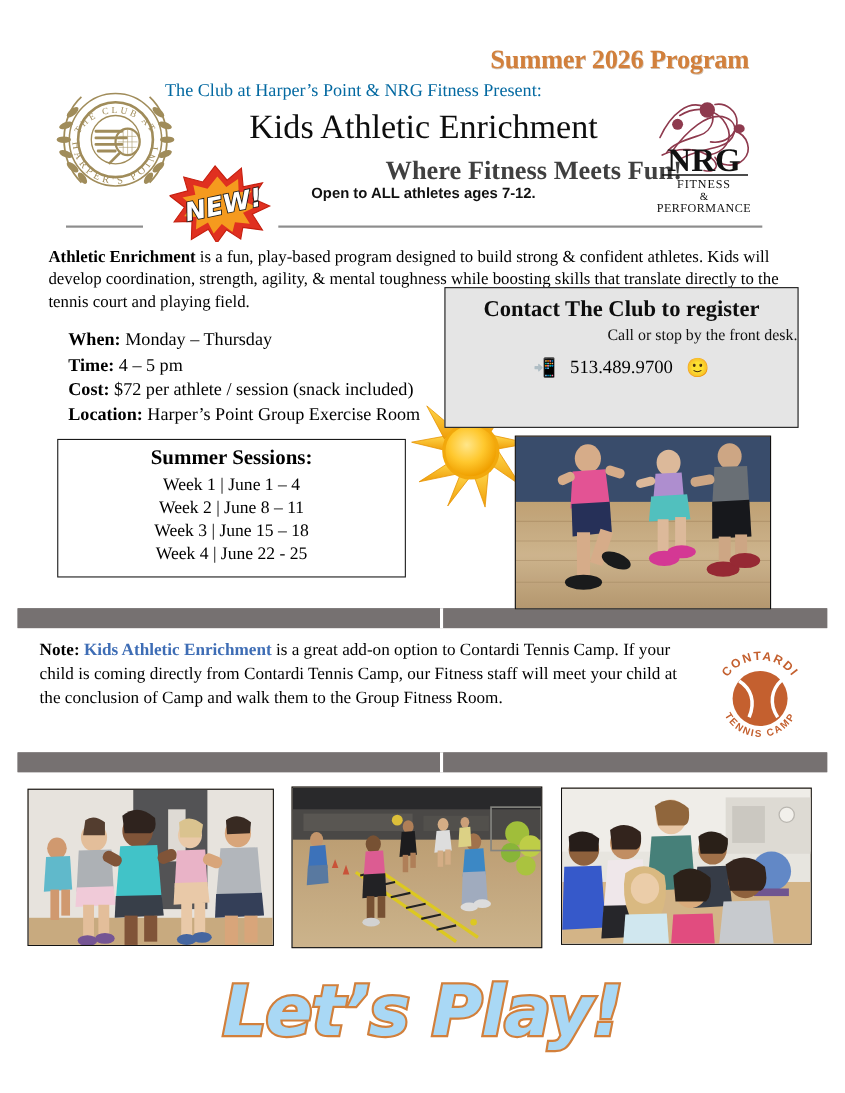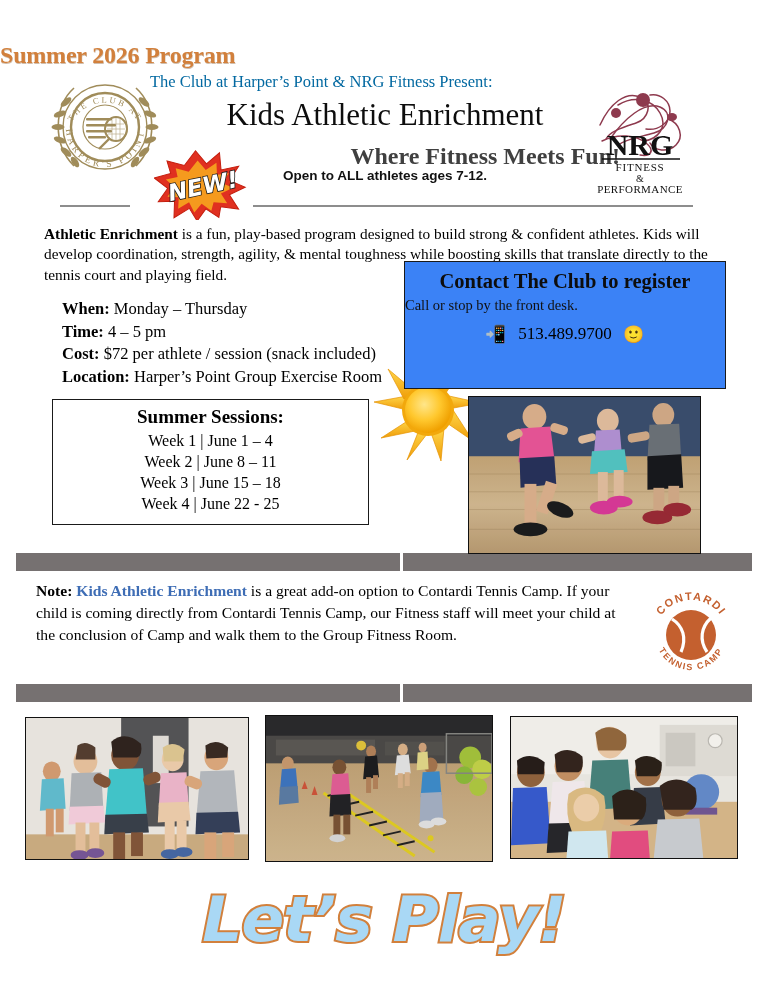--- a/index.html
+++ b/index.html
@@ -26,21 +26,21 @@
   .header {
     position: absolute;
     left: 0; top: 0;
     width: 768px;
     height: 215px;
   }
   .program-title {
     position: absolute;
     left: 0; top: 42px;
     width: 681px;
-    text-align: left;
+    text-align: right;
     font-family: "Liberation Serif", serif;
     font-weight: bold;
     font-size: 24px;
     letter-spacing: -0.2px;
     color: #D2803C;
     text-shadow: 0.5px 0.5px 0 rgba(120,70,20,0.35);
   }
   .presents-line {
     position: absolute;
     left: 150px; top: 72px;
@@ -126,35 +126,35 @@
   }
   .details .row { white-space: nowrap; }
   .details .lbl { font-weight: bold; }
 
   
   .contact-box {
     position: absolute;
     left: 404px; top: 261px;
     width: 322px; height: 128px;
     border: 1.5px solid #1a1a1a;
-    background: #3b82f6;
+    background: #e5e5e5;
     box-sizing: border-box;
     z-index: 6;
   }
   .contact-head {
     margin-top: 7px;
     text-align: center;
     font-weight: bold;
     font-size: 20.5px;
     line-height: 1.18;
     color: #0d0d0d;
   }
   .contact-sub {
     margin-top: 4px;
-    text-align: left;
+    text-align: right;
     font-size: 14.5px;
     color: #111111;
   }
   .contact-phone-row {
     margin-top: 10px;
     display: flex;
     align-items: center;
     justify-content: center;
     gap: 12px;
     font-size: 17px;

